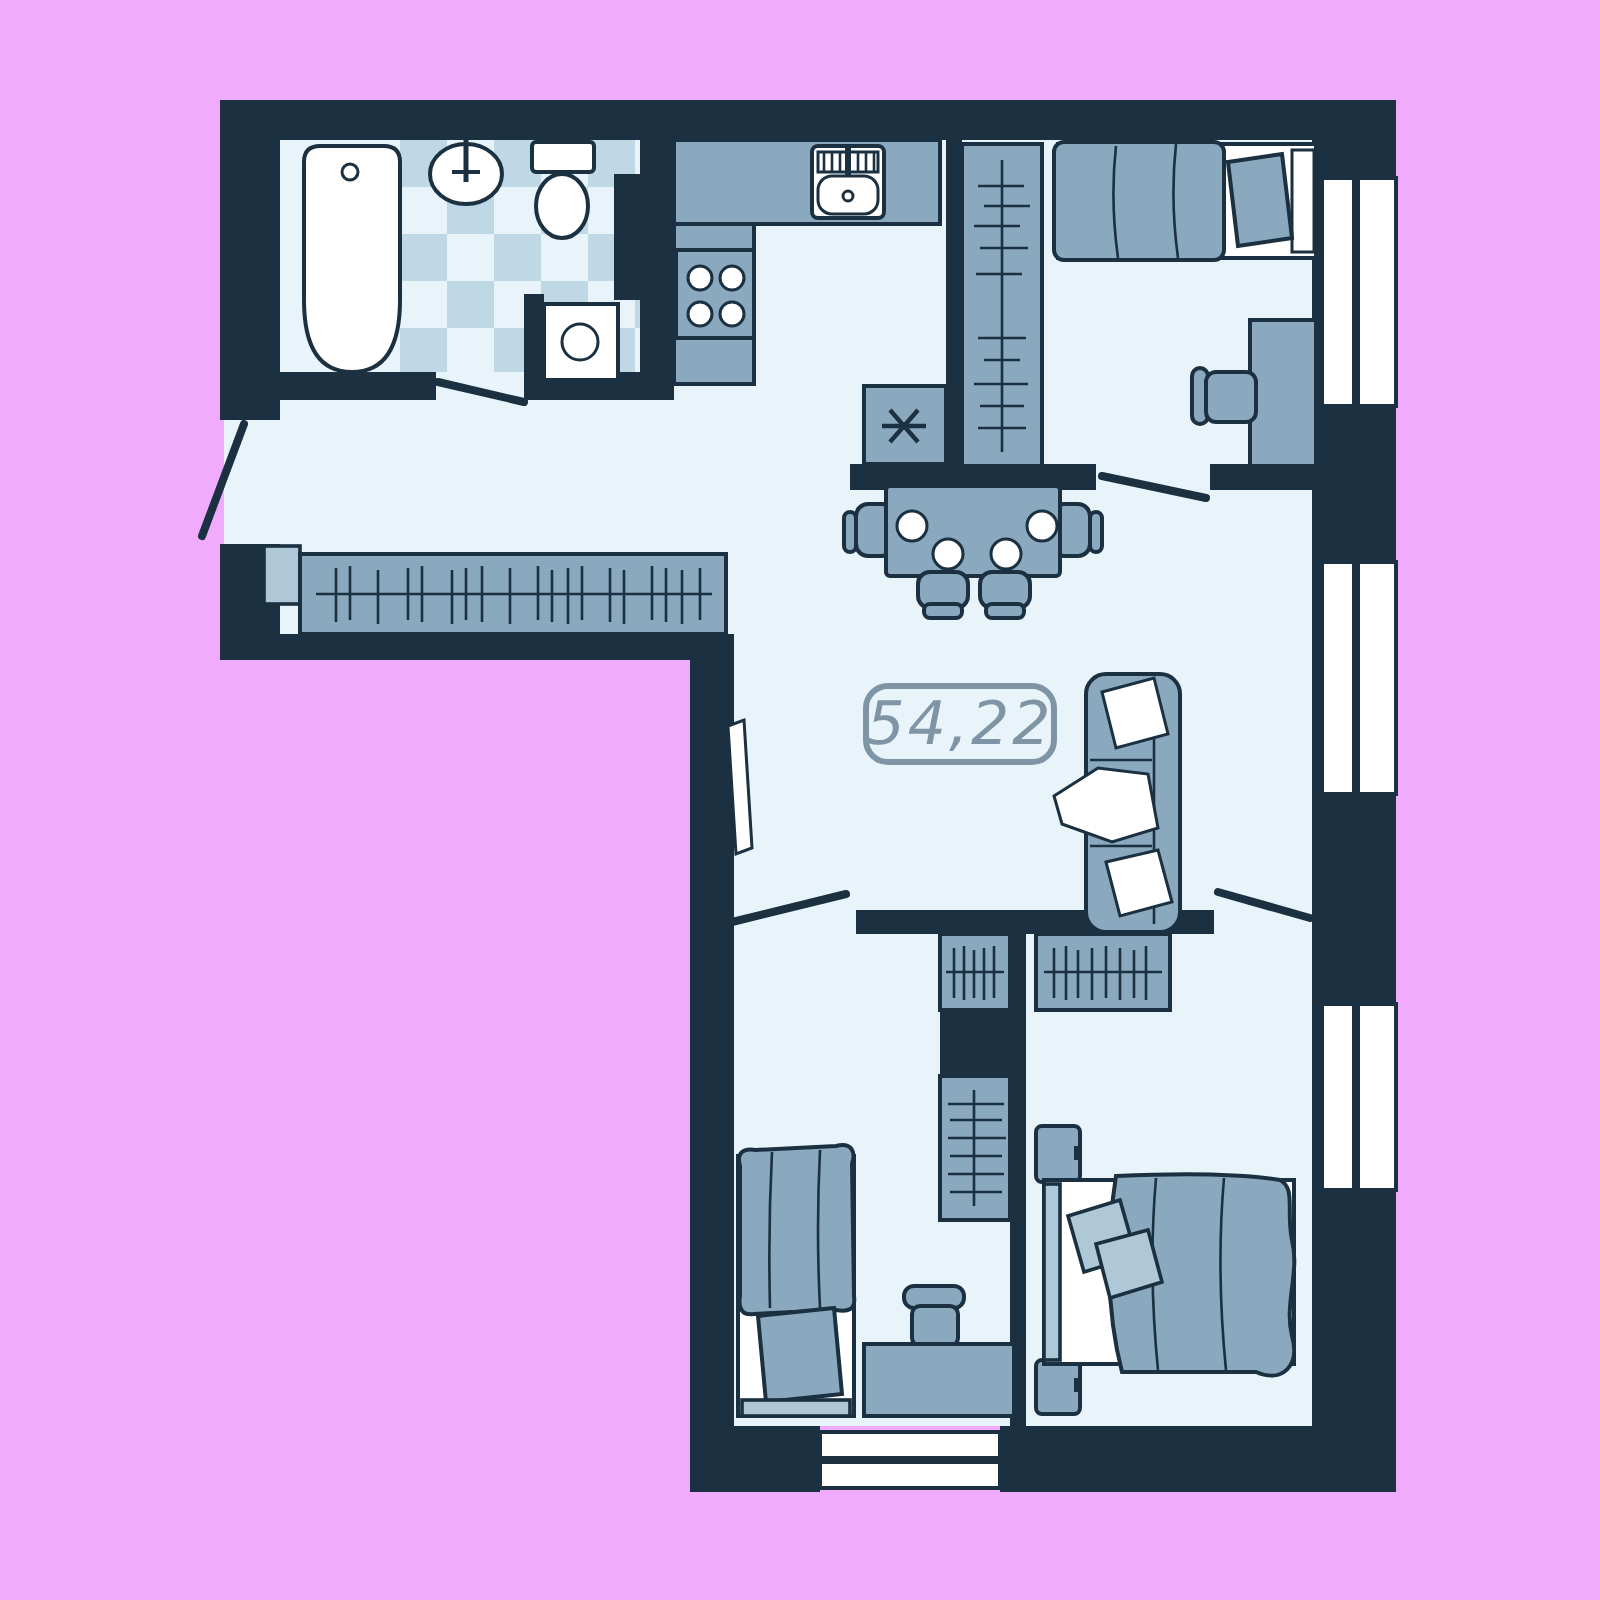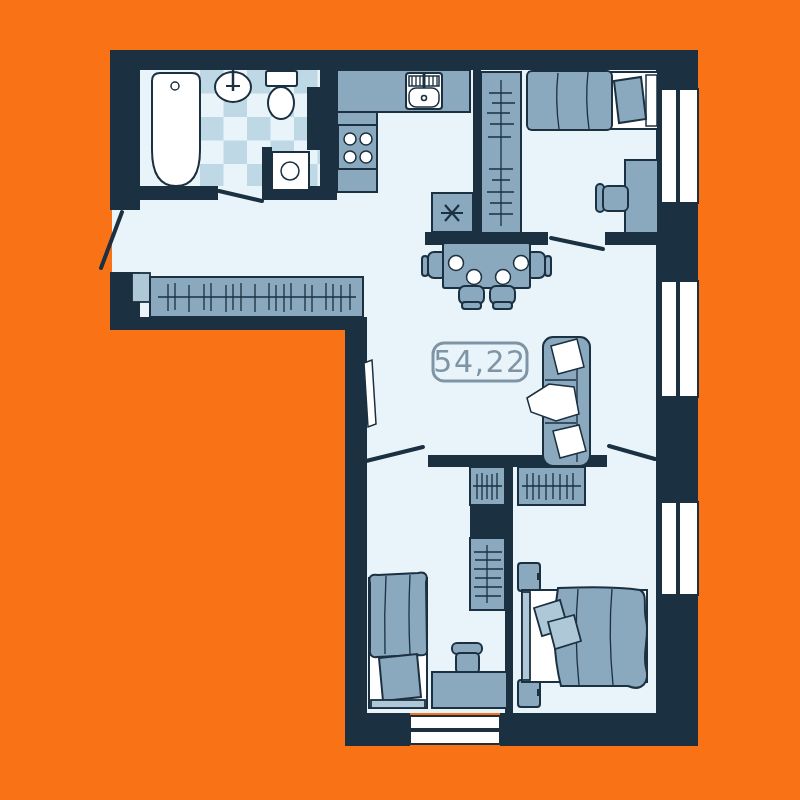--- a/index.html
+++ b/index.html
@@ -1,16 +1,16 @@
 <!DOCTYPE html>
 <html style="--c-wall: #1b3040; --c-floor: #e9f4fa; --c-furniture: #8aa8be; --c-furniture_light: #aec8d8; --c-tile: #bfd8e5; --c-white: #ffffff; --c-label: #7f95a5;"><head>
 <meta charset="utf-8">
 <style>
   html,body{margin:0;padding:0;background:#ffffff;}
-  .stage{position:relative;width:800px;height:800px;background:#f97316;font-family:"DejaVu Sans",sans-serif;}
+  .stage{position:relative;width:800px;height:800px;background:#f0abfc;font-family:"DejaVu Sans",sans-serif;font-style:italic;}
   svg{display:block;}
   .wall{fill:var(--c-wall);}
   .floor{fill:var(--c-floor);}
   .white{fill:var(--c-white);stroke:var(--c-wall);stroke-width:2;}
   .whiteThin{fill:var(--c-white);stroke:var(--c-wall);stroke-width:1.5;}
   .furn{fill:var(--c-furniture);stroke:var(--c-wall);stroke-width:2;}
   .furnL{fill:var(--c-furniture_light);stroke:var(--c-wall);stroke-width:1.8;}
   .tile{fill:var(--c-tile);}
   .ln{stroke:var(--c-wall);fill:none;}
   .leaf{stroke:var(--c-wall);stroke-width:4;stroke-linecap:round;fill:none;}

